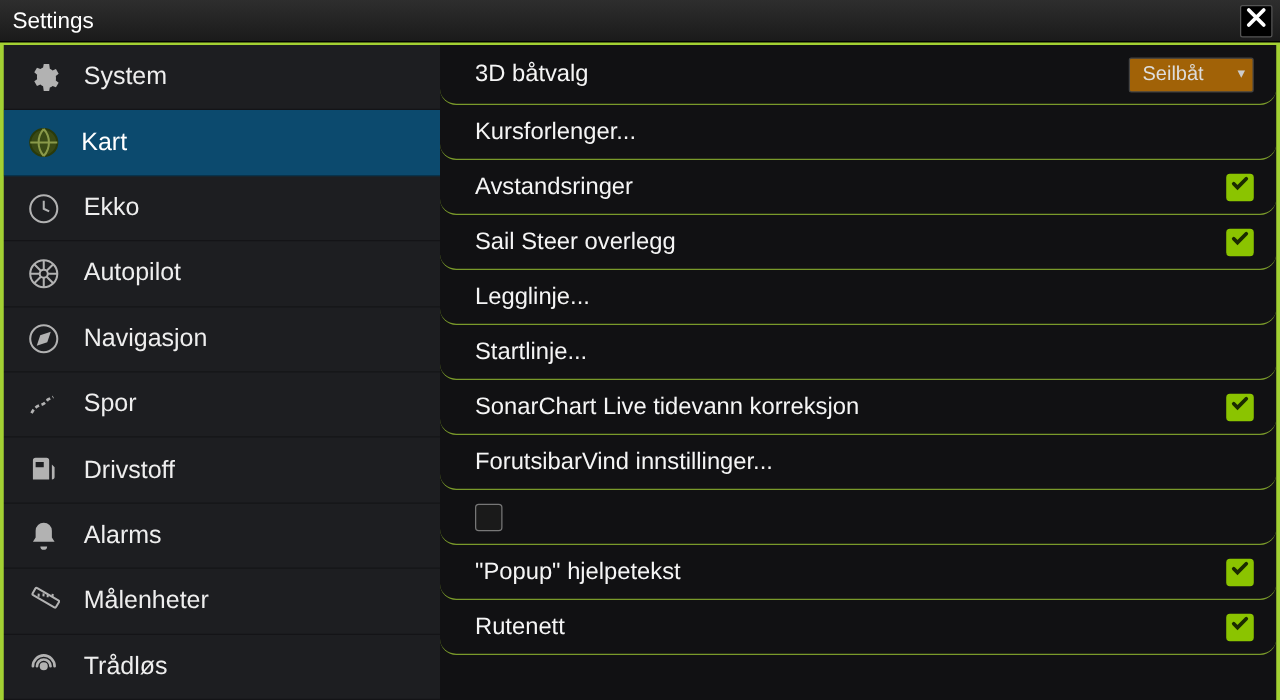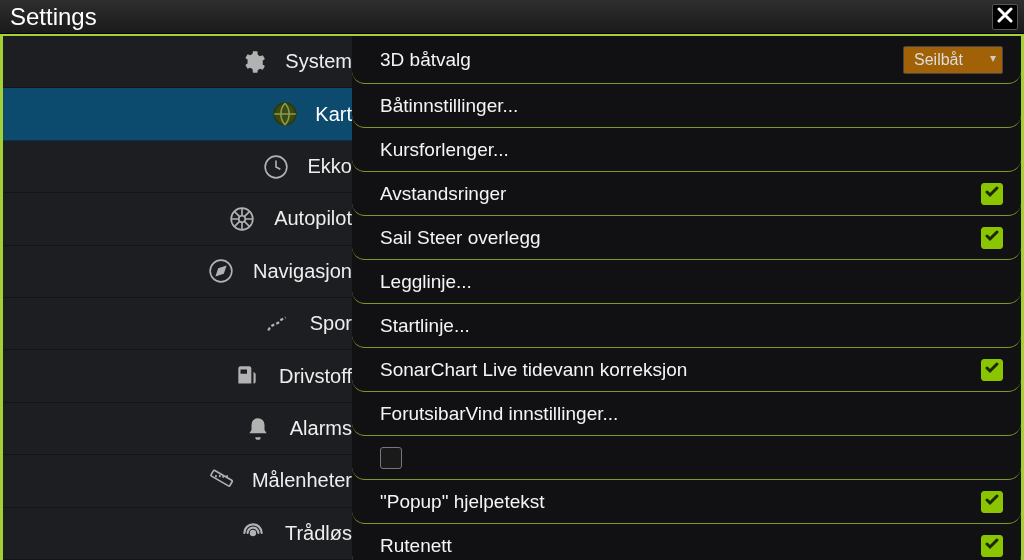--- a/index.html
+++ b/index.html
@@ -20,21 +20,21 @@
     .titlebar {
       height: 34px;
       background: linear-gradient(#2e2e2e, #1a1a1a);
       display: flex;
       align-items: center;
       justify-content: space-between;
       padding: 0 6px 0 10px;
       border-bottom: 1px solid #000;
     }
     .titlebar-title {
-      font-size: 24px;
+      font-size: 18px;
       font-weight: 400;
     }
     .close-btn {
       width: 26px;
       height: 26px;
       background: #000;
       border: 1px solid #555;
       display: flex;
       align-items: center;
       justify-content: center;
@@ -59,21 +59,20 @@
     .sidebar-item {
       height: 53px;
       display: flex;
       align-items: center;
       padding: 0 0 0 18px;
       cursor: pointer;
       gap: 18px;
       color: #eee;
       font-size: 20px;
       border-bottom: 1px solid rgba(0,0,0,0.3);
-      justify-content: flex-end;
     }
     .sidebar-item.active {
       background: #0c4a6e;
       color: #fff;
       gap: 16px;
     }
     .sidebar-icon {
       width: 28px;
       height: 28px;
       flex: 0 0 28px;
@@ -257,23 +256,20 @@
 
     </div>
 
     <div class="content">
 
       <div class="setting-row">
         <span class="setting-label">3D båtvalg</span>
         <div class="select-control"><span>Seilbåt</span></div>
       </div>
 
-      <div class="setting-row">
-        <span class="setting-label">Båtinnstillinger...</span>
-      </div>
 
       <div class="setting-row">
         <span class="setting-label">Kursforlenger...</span>
       </div>
 
       <div class="setting-row">
         <span class="setting-label">Avstandsringer</span>
         <div class="checkbox checked">
           <span><svg viewBox="0 0 16 16">
                 <path d="M3 8l3 3 7-7" stroke="#1a2a00" stroke-width="3" fill="none" stroke-linecap="round"></path>

